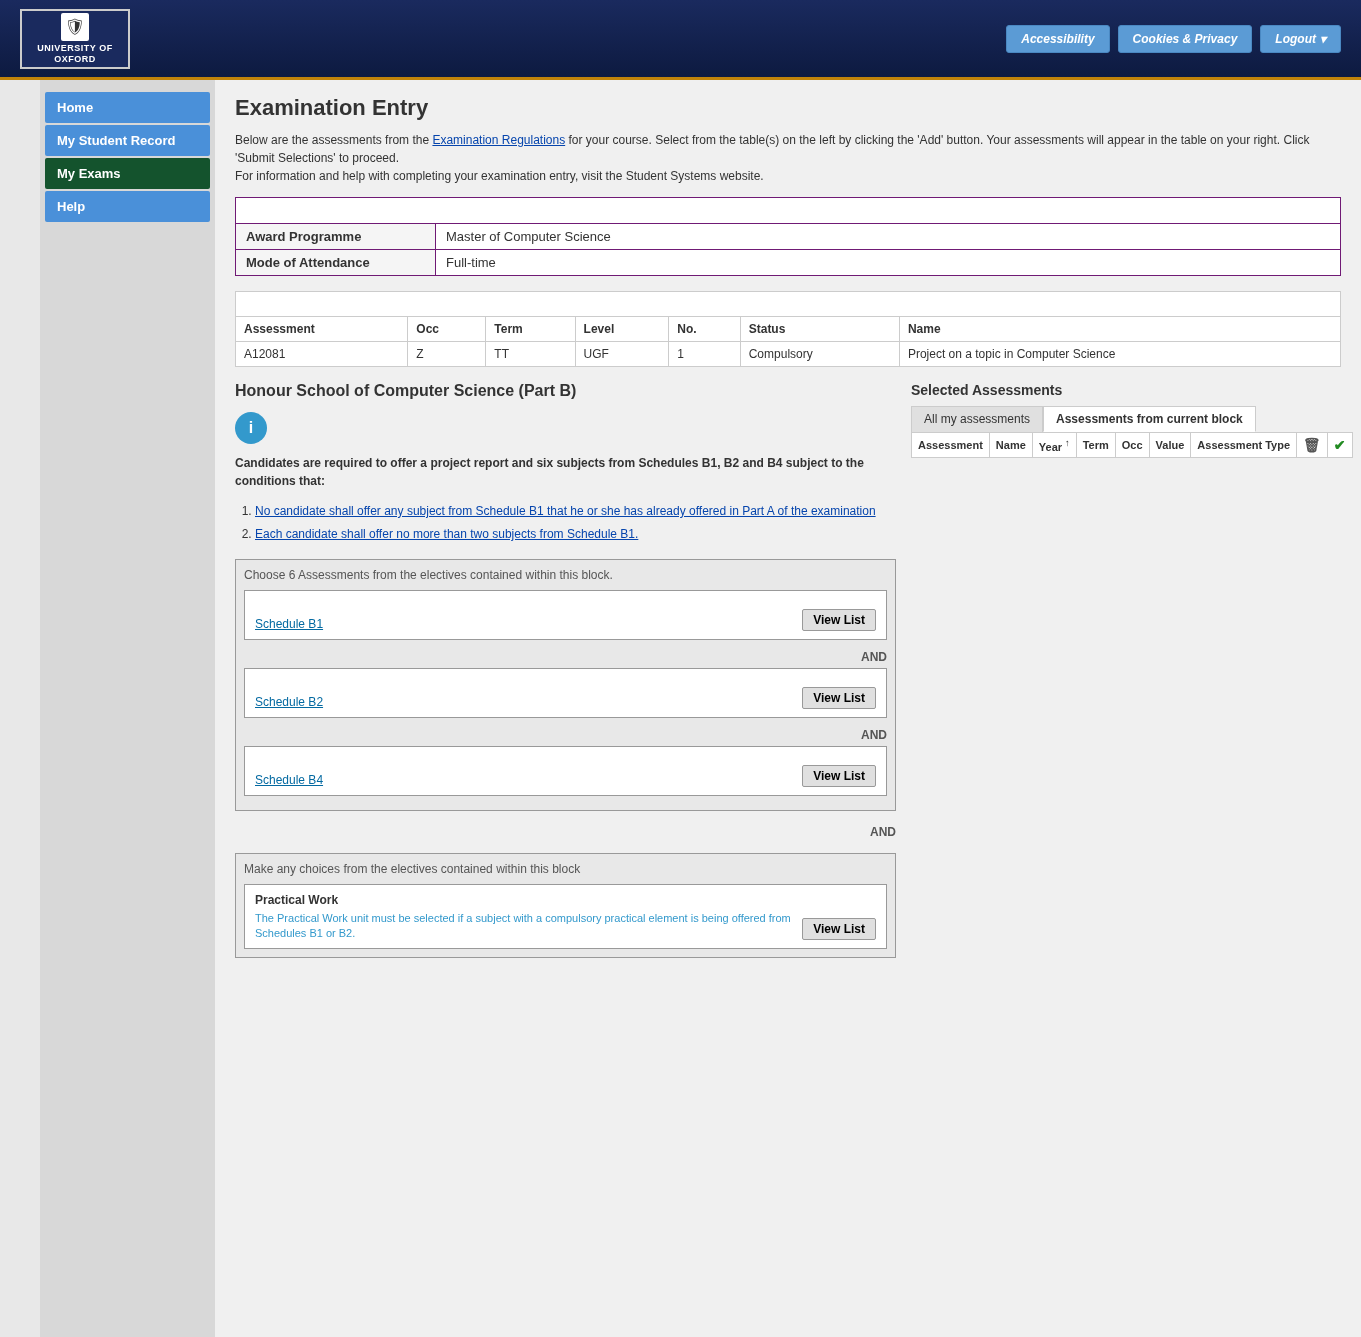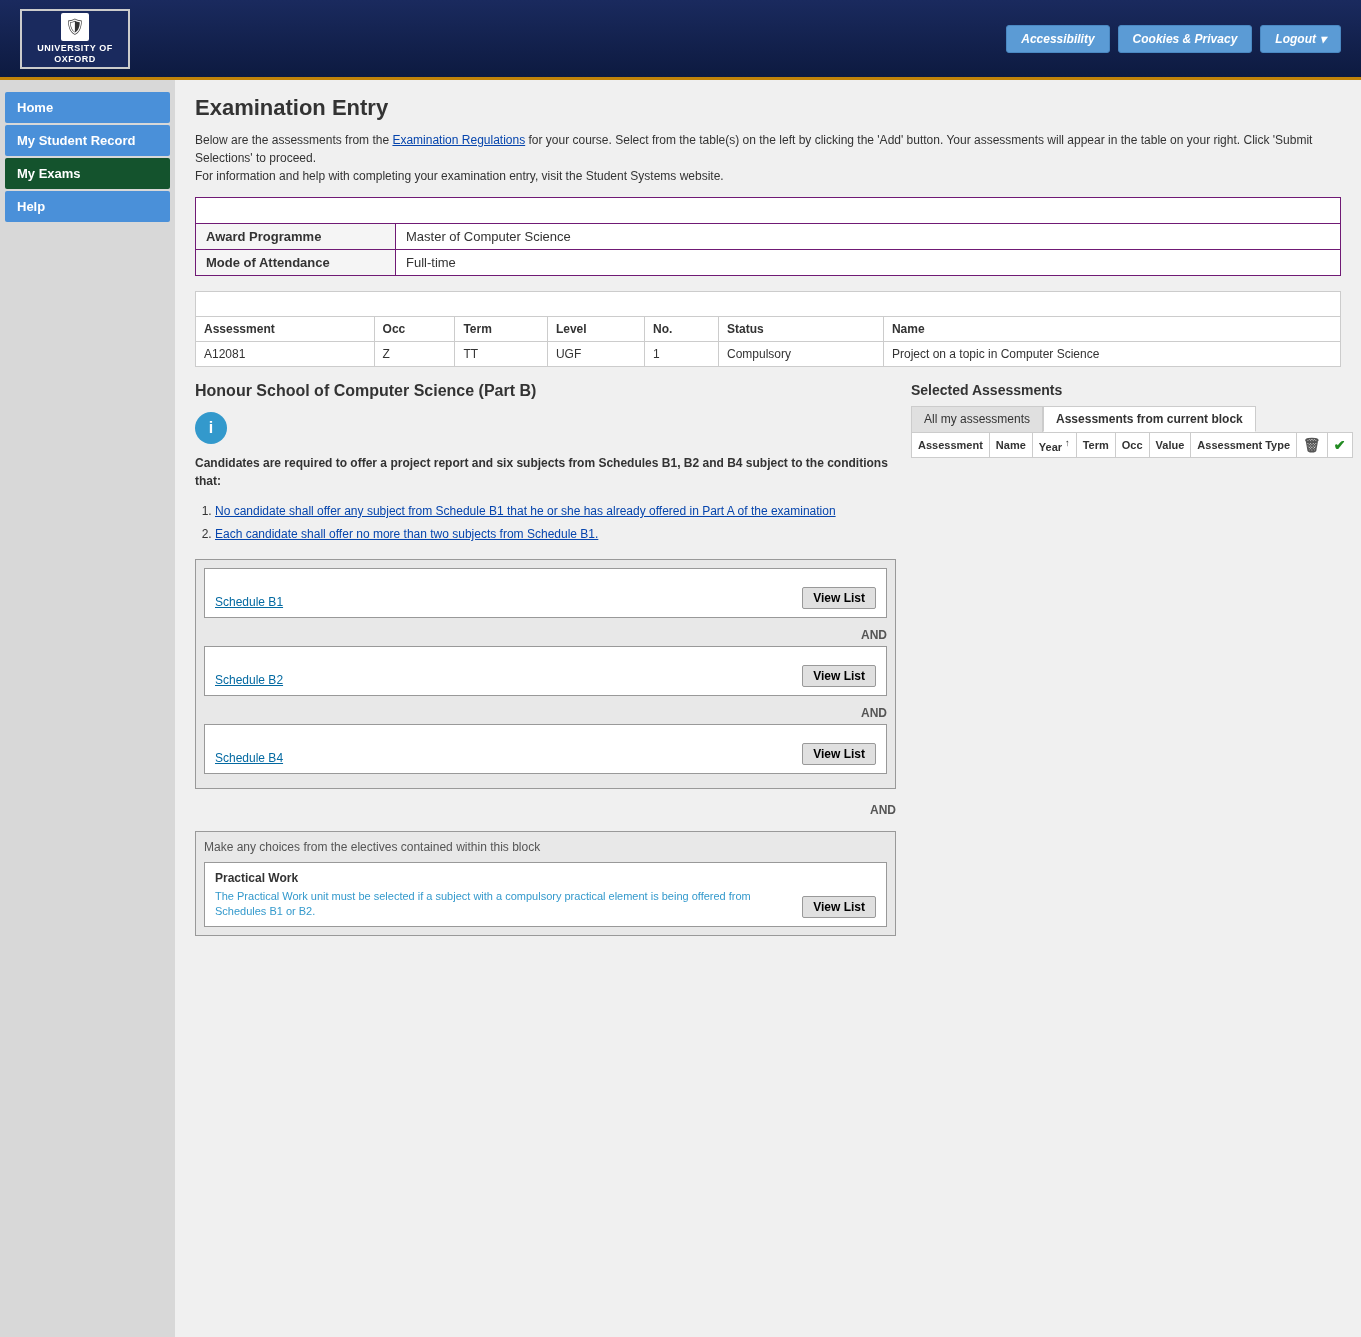--- a/index.html
+++ b/index.html
@@ -69,20 +69,21 @@
       background: #5b9bd5;
       display: flex;
       align-items: center;
       gap: 4px;
     }
 
     
     #content-wrapper {
       display: flex;
       min-height: calc(100vh - 80px);
+      margin-left: 40px;
     }
 
     
     #sidebar {
       width: 175px;
       min-width: 175px;
       background: #d8d8d8;
       padding: 10px 0;
     }
     .sidebar-item {
@@ -439,20 +440,21 @@
         <p class="info-text">
           <strong>Candidates are required to offer a project report and six subjects from Schedules B1, B2 and B4 subject to the conditions that:</strong>
         </p>
 
         <ol class="info-list">
           <li><a href="#">No candidate shall offer any subject from Schedule B1 that he or she has already offered in Part A of the examination</a></li>
           <li><a href="#">Each candidate shall offer no more than two subjects from Schedule B1.</a></li>
         </ol>
 
         <div class="block-box">
+          <div class="block-box-header">Choose 6 Assessments from the electives contained within this block.</div>
 
           <div class="schedule-box">
             <span class="schedule-name">Schedule B1</span>
             <button class="view-list-btn">View List</button>
           </div>
 
           <div class="and-divider">AND</div>
 
           <div class="schedule-box">
             <span class="schedule-name">Schedule B2</span>

